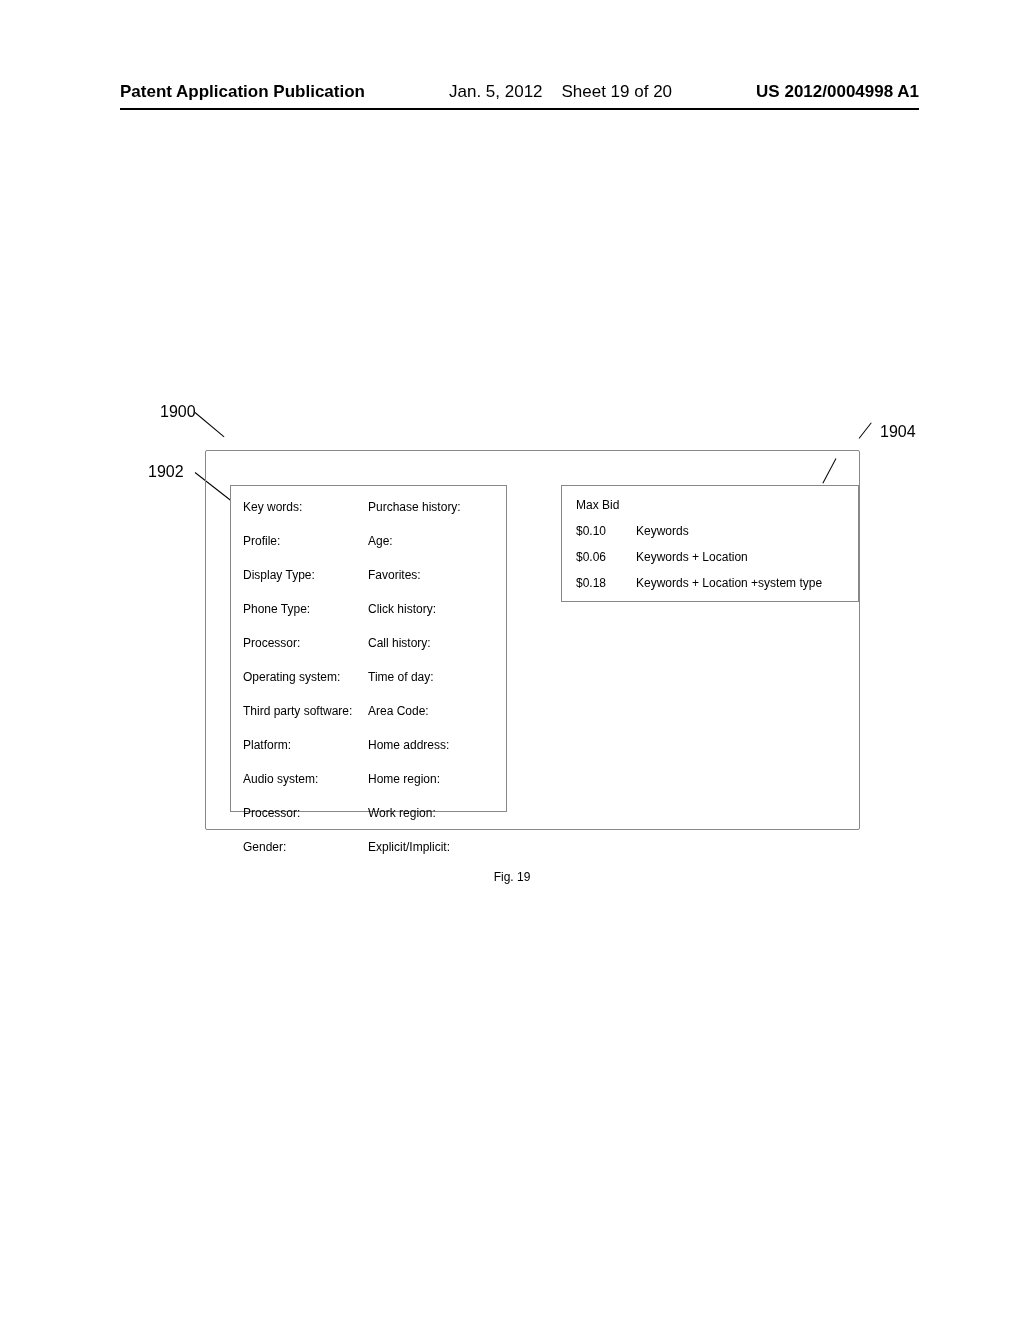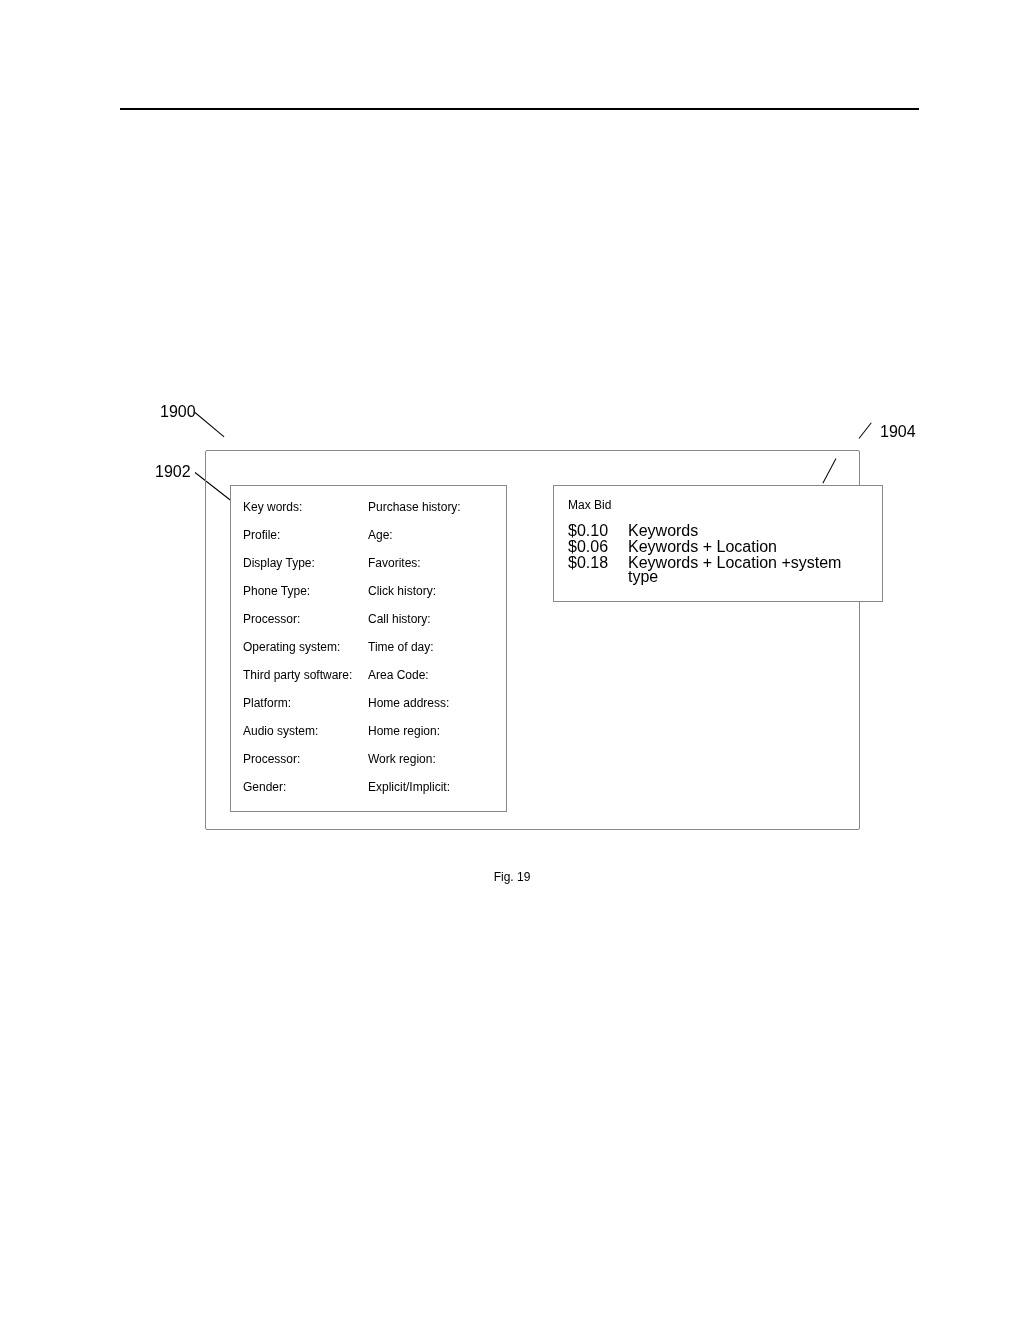--- a/index.html
+++ b/index.html
@@ -67,75 +67,74 @@
     left: 25px;
     width: 275px;
     height: 325px;
     border: 1px solid #888;
     background: #fff;
     font-size: 12px;
   }
   .right-panel {
     position: absolute;
     top: 55px;
-    left: 348px;
+    left: 356px;
     width: 296px;
     height: 115px;
     border: 1px solid #888;
     background: #fff;
     font-size: 12px;
-    padding-left: 32px;
   }
 
   .fields {
     padding: 14px 12px 10px 12px;
   }
   .field-grid {
     display: grid;
     grid-template-columns: 125px 1fr;
-    row-gap: 14px;
+    row-gap: 20px;
     font-size: 12px;
     line-height: 14px;
   }
   .field-grid span {
     white-space: nowrap;
   }
 
   .bid-title {
     position: absolute;
     top: 12px;
     left: 14px;
     font-size: 12px;
   }
   .bid-rows {
     position: absolute;
     top: 38px;
     left: 14px;
     right: 10px;
     display: grid;
     grid-template-columns: 60px 1fr;
-    row-gap: 2px;
-    font-size: 16px;
+    row-gap: 12px;
+    font-size: 12px;
     line-height: 14px;
     align-items: start;
   }
 
   .callout {
     position: absolute;
     font-size: 16px;
   }
   .callout-line {
     position: absolute;
     background: #000;
     height: 1px;
     transform-origin: left center;
   }
 
   .c1900 { top: 403px; left: 160px; }
-  .c1902 { top: 463px; left: 155px; }
+  .c1902 { top: 463px; left: 148px; }
   .c1904 { top: 423px; left: 880px; }
 
   .line1900 {
     top: 412px; left: 195px; width: 38px;
     transform: rotate(40deg);
   }
   .line1902 {
     top: 472px; left: 195px; width: 52px;
     transform: rotate(38deg);
   }
@@ -155,20 +154,29 @@
     width: 1024px;
     text-align: center;
     font-size: 12px;
   }
 </style>
 </head>
 <body>
 
 <div class="page">
 
+  <div class="header">
+    <span class="pub">Patent Application Publication</span>
+    <span>
+      <span>Jan. 5, 2012</span>
+      &nbsp;&nbsp;
+      <span class="sheet">Sheet 19 of 20</span>
+    </span>
+    <span class="docnum">US 2012/0004998 A1</span>
+  </div>
   <div class="header-rule"></div>
 
   <div class="callout c1900">1900</div>
   <div class="callout-line line1900"></div>
 
   <div class="callout c1902">1902</div>
   <div class="callout-line line1902"></div>
 
   <div class="callout c1904">1904</div>
   <div class="callout-line line1904a"></div>

